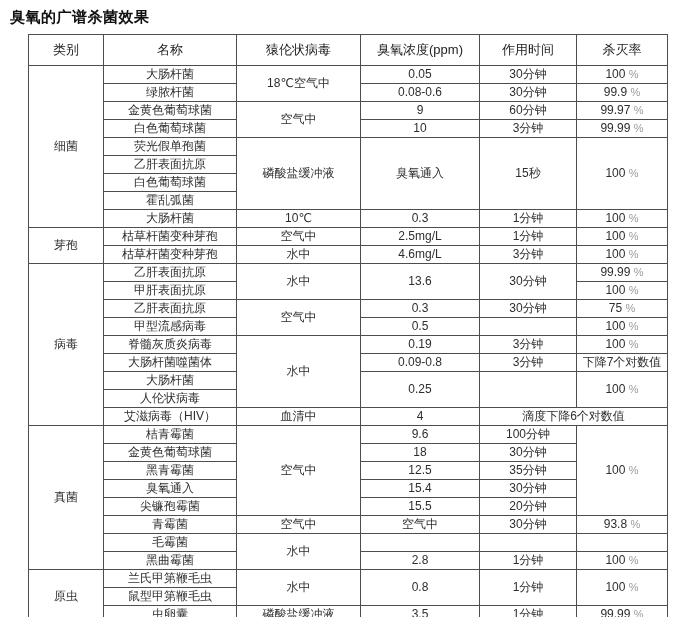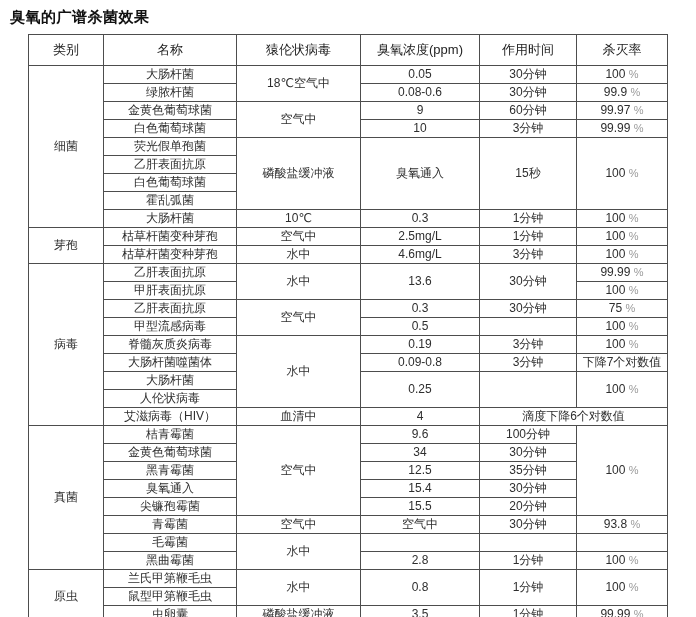--- a/index.html
+++ b/index.html
@@ -194,21 +194,21 @@
         <tr>
           <td rowspan="8">真菌</td>
           <td>桔青霉菌</td>
           <td rowspan="5">空气中</td>
           <td>9.6</td>
           <td>100分钟</td>
           <td rowspan="5"><span>100</span> <span class="pct">%</span></td>
         </tr>
         <tr>
           <td>金黄色葡萄球菌</td>
-          <td>34</td>
+          <td>18</td>
           <td>30分钟</td>
         </tr>
         <tr>
           <td>黑青霉菌</td>
           <td>12.5</td>
           <td>35分钟</td>
         </tr>
         <tr>
           <td>臭氧通入</td>
           <td>15.4</td>

